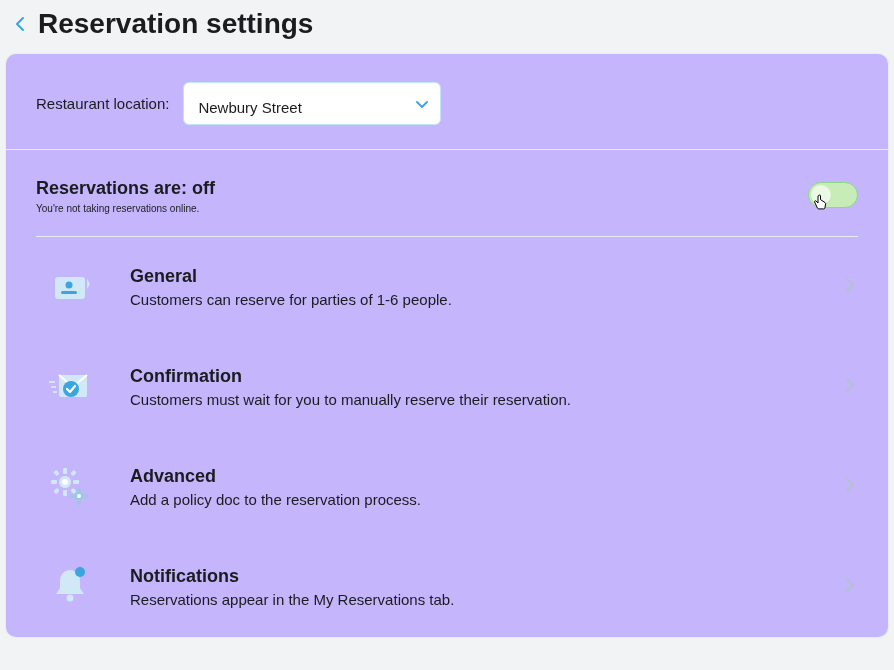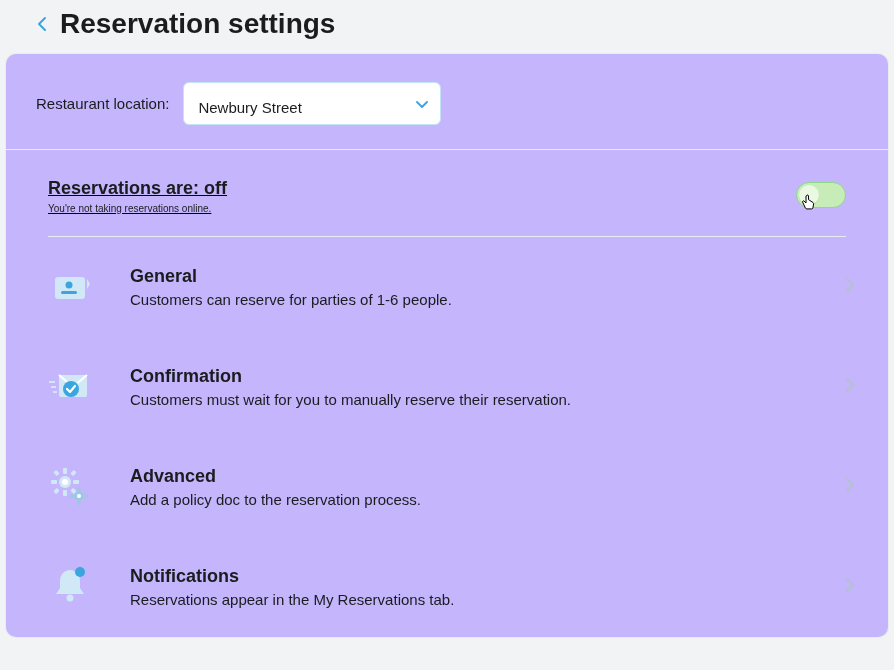--- a/index.html
+++ b/index.html
@@ -7,21 +7,20 @@
       font-family: -apple-system, BlinkMacSystemFont, "Segoe UI", Helvetica, Arial, sans-serif;
       background: #f1f3f5;
       width: 894px;
       height: 670px;
       overflow: hidden;
     }
     .header {
       display: flex;
       align-items: center;
       padding: 8px 10px 14px 10px;
-      margin-left: 22px;
     }
     .back-chevron {
       width: 20px;
       height: 20px;
       display: flex;
       align-items: center;
       justify-content: center;
       margin-right: 8px;
       cursor: pointer;
     }
@@ -67,24 +66,23 @@
       right: 12px;
       top: 50%;
       transform: translateY(-50%);
     }
     .status-row {
       padding: 28px 30px 22px 30px;
       display: flex;
       justify-content: space-between;
       align-items: flex-start;
       border-bottom: 1px solid #e8ebed;
-      margin: 0 42px;
+      margin: 0 30px;
       padding-left: 0;
       padding-right: 0;
-      text-decoration: underline;
     }
     .status-title {
       font-size: 18px;
       font-weight: 700;
       color: #1a1c1e;
       margin-bottom: 4px;
     }
     .status-desc {
       font-size: 10px;
       color: #1a1c1e;

